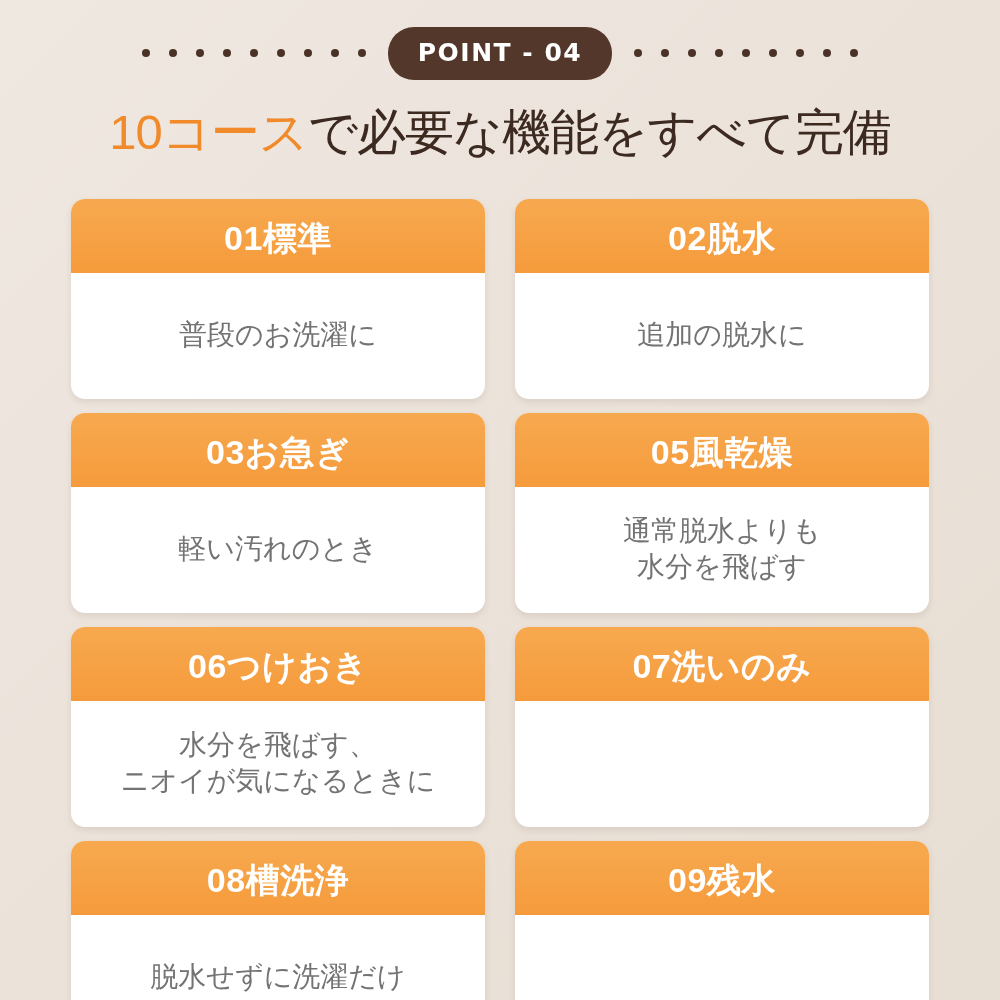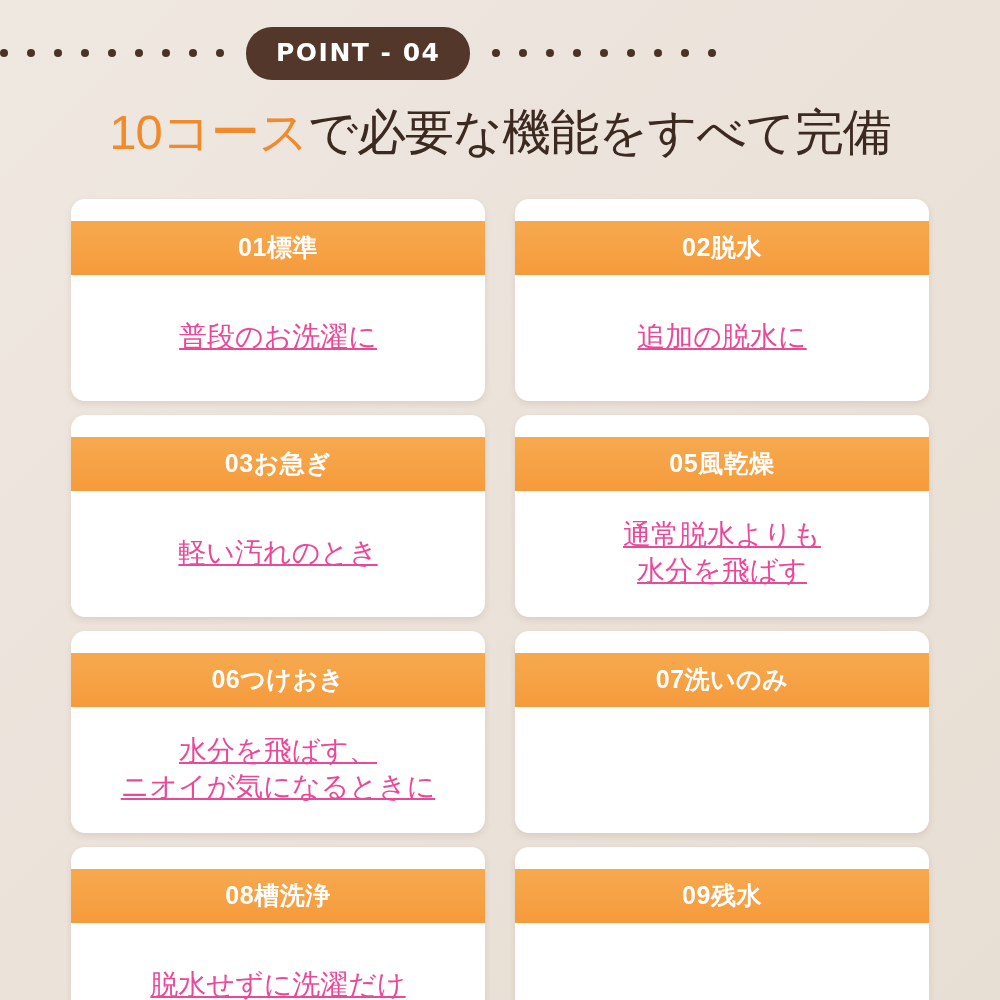--- a/index.html
+++ b/index.html
@@ -20,20 +20,21 @@
     box-sizing: border-box;
     background: linear-gradient(135deg, #efe8e1 0%, #eae1d8 60%, #e7ded4 100%);
   }
 
   
   .badge-row {
     position: relative;
     height: 78px;
     display: flex;
     align-items: center;
+    justify-content: center;
     padding-top: 14px;
   }
   .dots {
     display: flex;
     align-items: center;
     gap: 19px;
     flex: 0 0 auto;
   }
   .dots .dot {
     width: 8px;
@@ -88,39 +89,37 @@
     border-radius: 14px;
     overflow: hidden;
     box-shadow: 0 3px 6px rgba(120, 95, 75, 0.14);
     display: flex;
     flex-direction: column;
   }
   .card-header {
     background: linear-gradient(180deg, #f7a94f 0%, #f59b3c 100%);
     color: #ffffff;
     text-align: center;
-    font-size: 25px;
+    font-size: 34px;
     font-weight: bold;
-    padding: 10px 6px 11px;
+    padding: 17px 6px 11px;
     letter-spacing: 0.5px;
-    margin-top: 22px;
   }
   .card-body {
     flex: 1;
     display: flex;
     align-items: center;
     justify-content: center;
     text-align: center;
-    color: #ec4899;
+    color: #737373;
     font-size: 28px;
     line-height: 1.28;
     padding: 14px 10px 16px;
     min-height: 96px;
     white-space: pre-line;
-    text-decoration: underline;
   }
 </style>
 </head>
 <body>
 
 <div class="page">
 
   <div class="badge-row">
     <div class="dots left">
       <span class="dot"></span>

